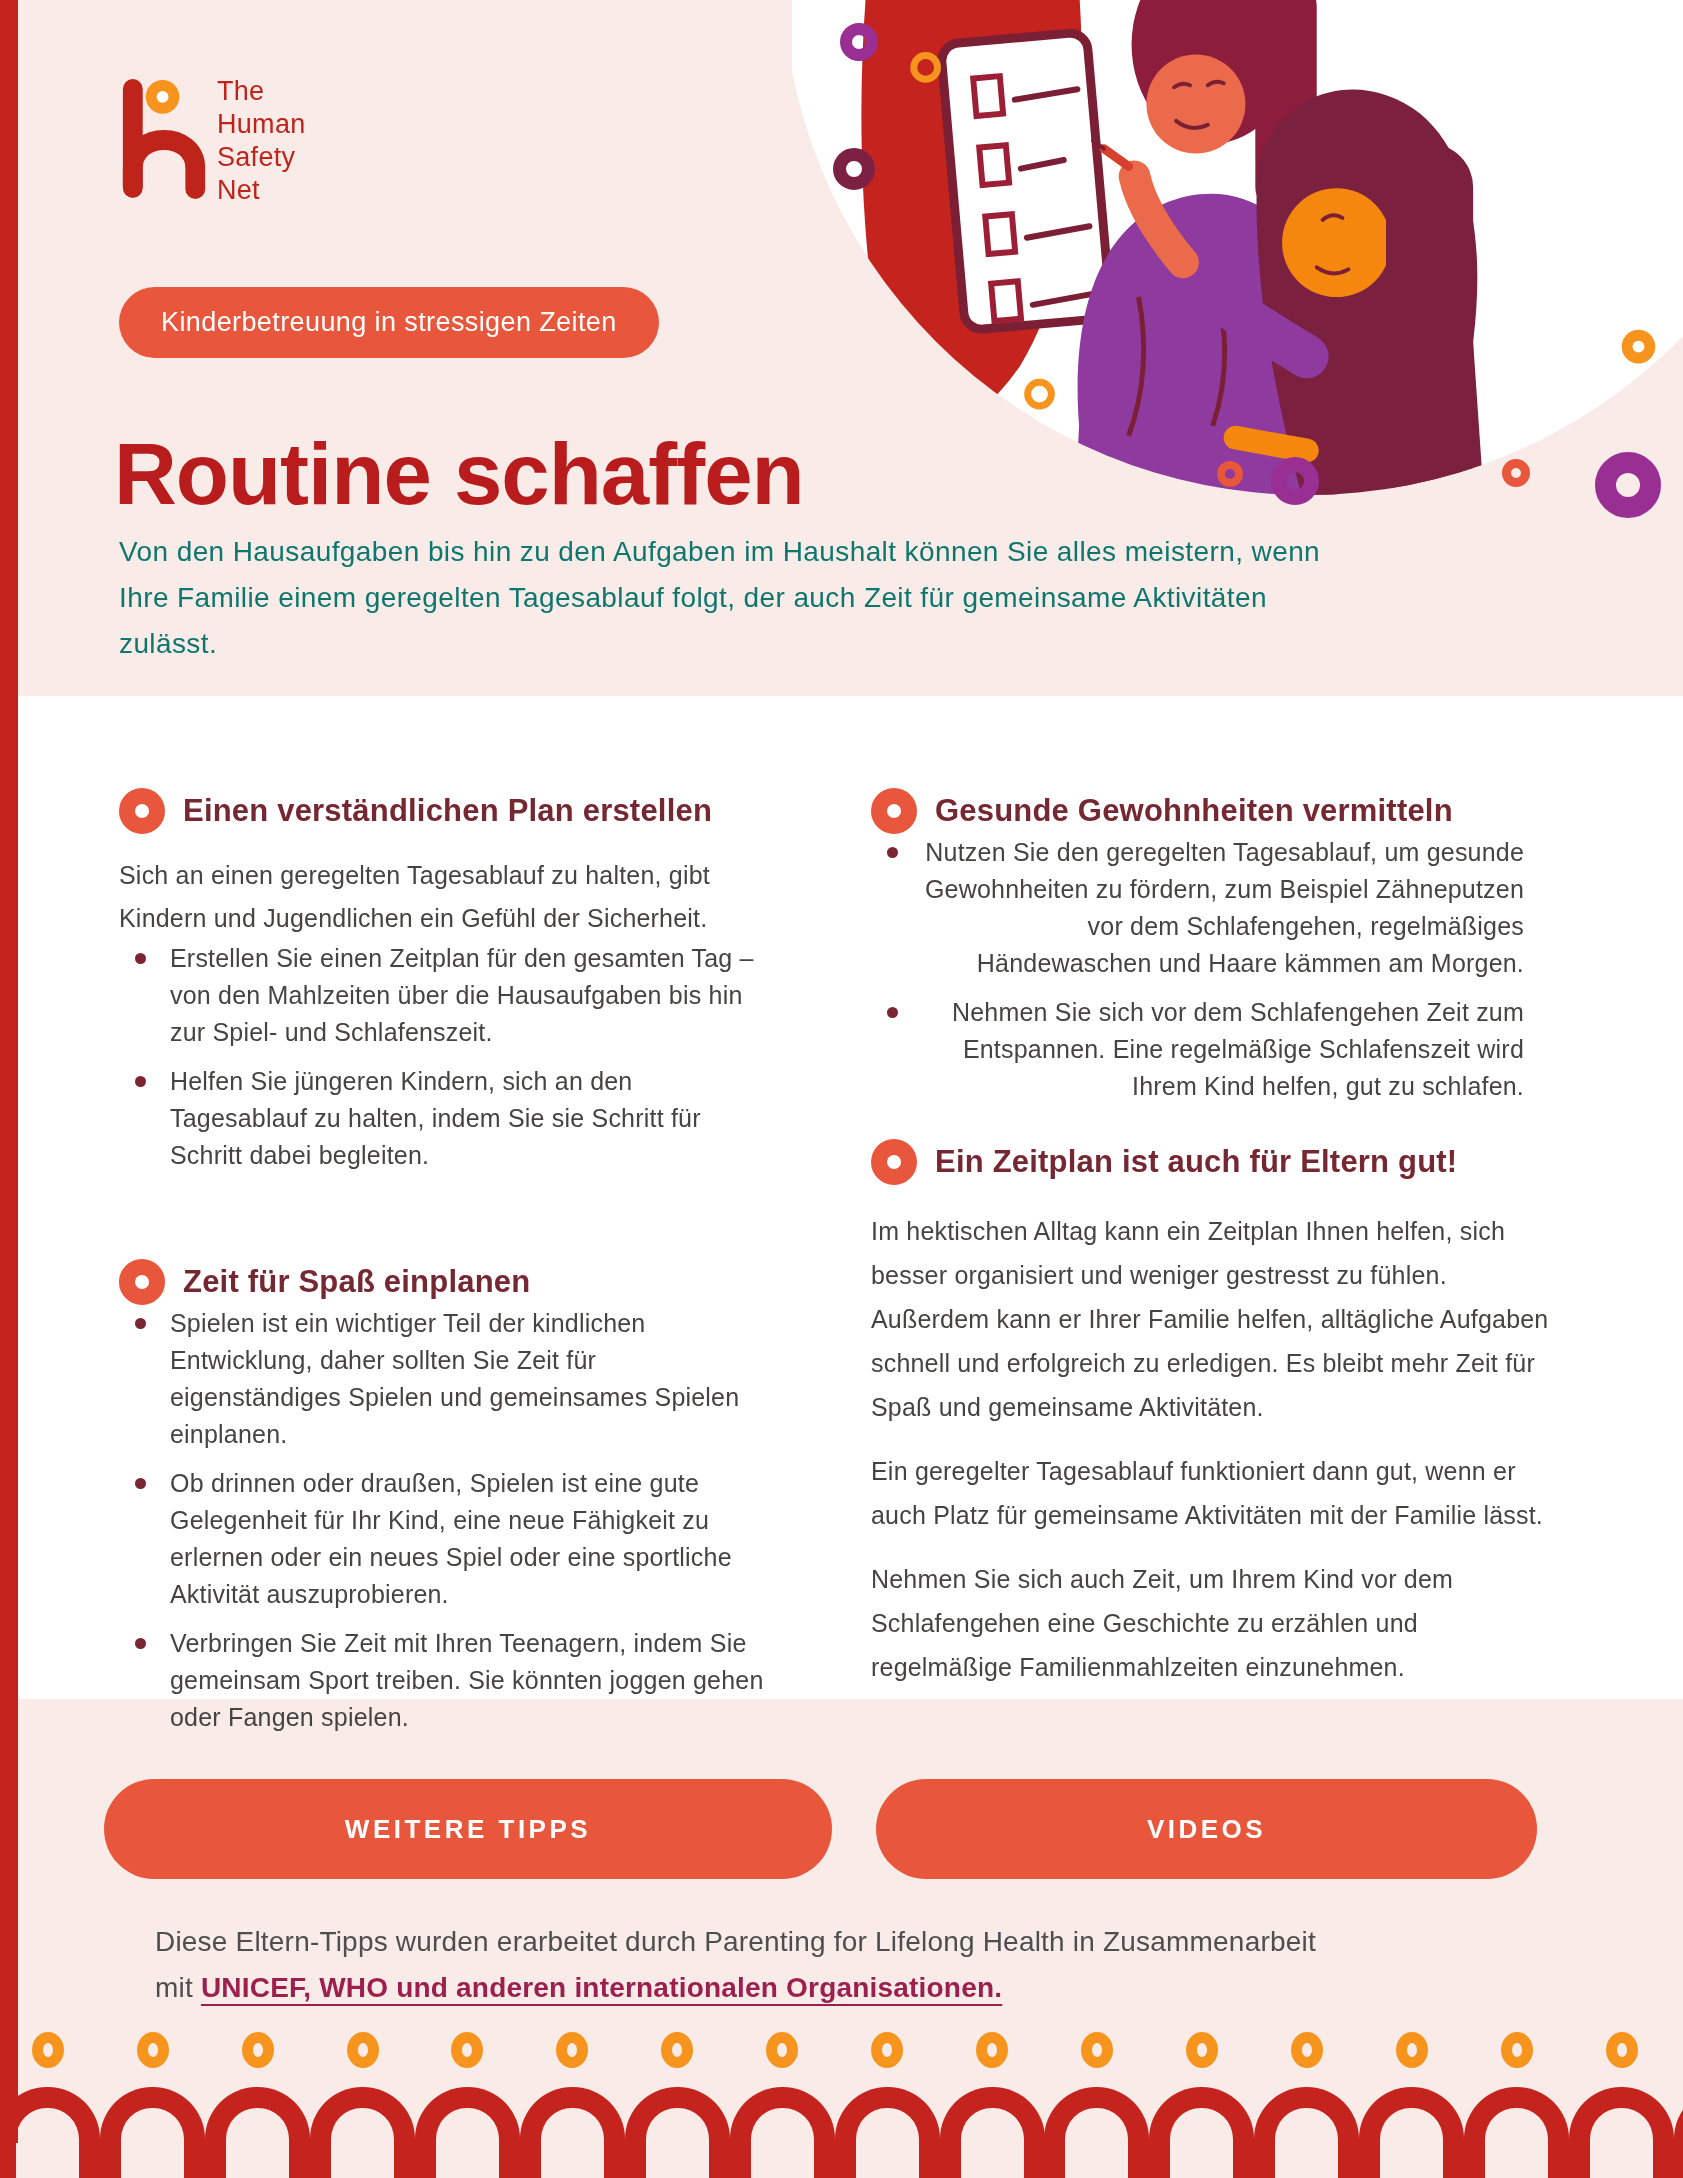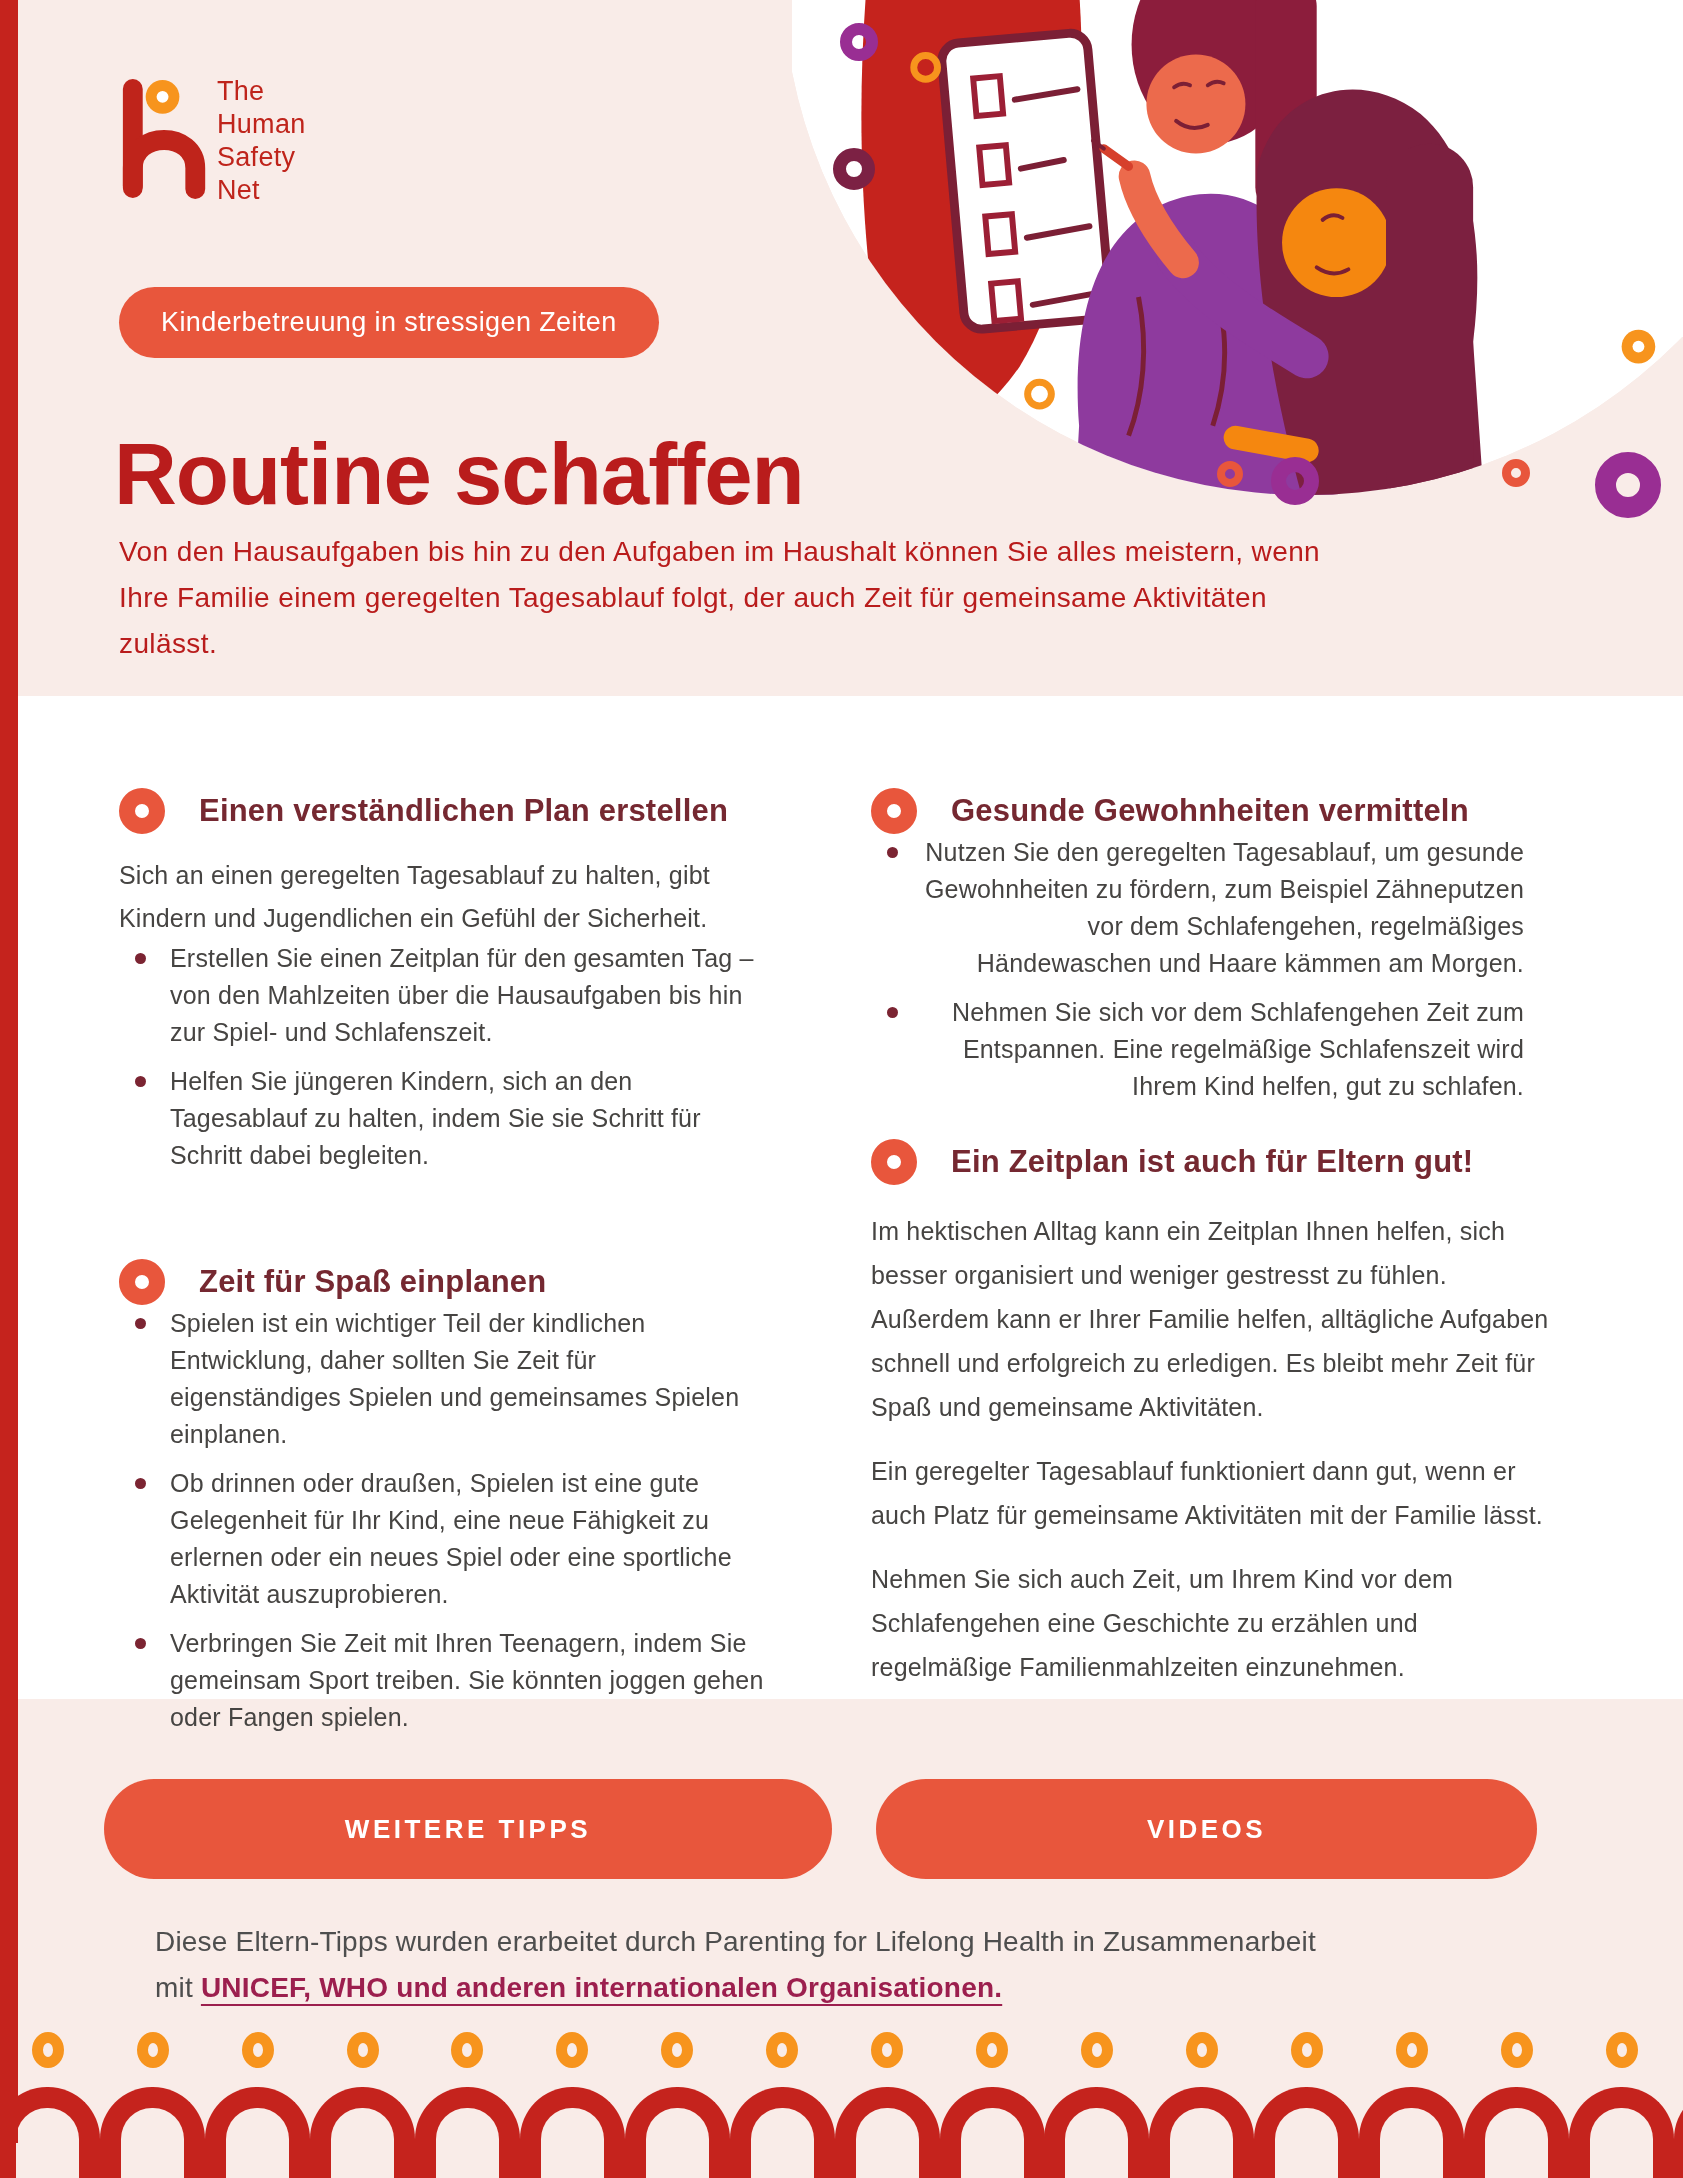--- a/index.html
+++ b/index.html
@@ -13,34 +13,34 @@
   .logo-svg{position:absolute;left:109px;top:69px;width:119px;height:139px;z-index:2;}
   .logo-text{position:absolute;left:217px;top:75px;z-index:2;color:#bf241b;font-size:27px;
              line-height:33px;font-weight:500;letter-spacing:0.3px;}
 
   .badge{position:absolute;left:119px;top:287px;height:71px;border-radius:36px;background:#e8563c;
          color:#ffffff;font-size:27px;font-weight:500;display:flex;align-items:center;
          padding:0 42px;z-index:2;letter-spacing:0.4px;}
   .title{position:absolute;left:114px;top:424px;font-size:87px;font-weight:600;color:#b91c1c;
          letter-spacing:-1px;z-index:2;}
   .intro{position:absolute;left:119px;top:529px;width:1228px;font-size:28px;line-height:46px;
-         color:#b91c1c;font-weight:500;letter-spacing:0.4px;z-index:2;}
+         color:#0f766e;font-weight:500;letter-spacing:0.4px;z-index:2;}
 
   
   .donut{position:absolute;border-style:solid;border-radius:50%;background:transparent;z-index:4;}
   .d-purple-top{left:840px;top:23px;width:14px;height:14px;border-width:12px;border-color:#992e93;}
   .d-maroon{left:833px;top:148px;width:16px;height:16px;border-width:13px;border-color:#7c2144;}
   .d-tomato-r{left:1502px;top:459px;width:10px;height:10px;border-width:9px;border-color:#e8563c;}
   .d-purple-r{left:1595px;top:452px;width:24px;height:24px;border-width:21px;border-color:#992e93;}
   .d-tomato-c{left:1217px;top:461px;width:10px;height:10px;border-width:8px;border-color:#e8563c;}
   .d-purple-c{left:1271px;top:457px;width:18px;height:18px;border-width:15px;border-color:#992e93;}
 
   
   .sec{position:absolute;z-index:2;}
-  .sec-head{display:flex;align-items:center;gap:34px;}
+  .sec-head{display:flex;align-items:center;gap:18px;}
   .sec-dot{width:14px;height:14px;border:16px solid #e8563c;border-radius:50%;background:transparent;flex:0 0 auto;}
   .sec-title{font-size:31px;font-weight:700;color:#752831;letter-spacing:0.2px;}
   .sec p{margin:0;font-size:25px;color:#464442;letter-spacing:0.2px;}
   .lead{margin-top:20px !important;line-height:43px;width:653px;}
   .rpara{margin-top:20px !important;line-height:44px;width:693px;}
   .rpara.first{margin-top:24px !important;}
   ul.blist{list-style:none;margin:0;padding:0;width:653px;}
   ul.blist li{position:relative;padding-left:51px;font-size:25px;line-height:37px;
               color:#464442;margin-bottom:12px;letter-spacing:0.2px;}
   ul.blist li::before{content:"";position:absolute;left:16px;top:13px;width:11px;height:11px;

